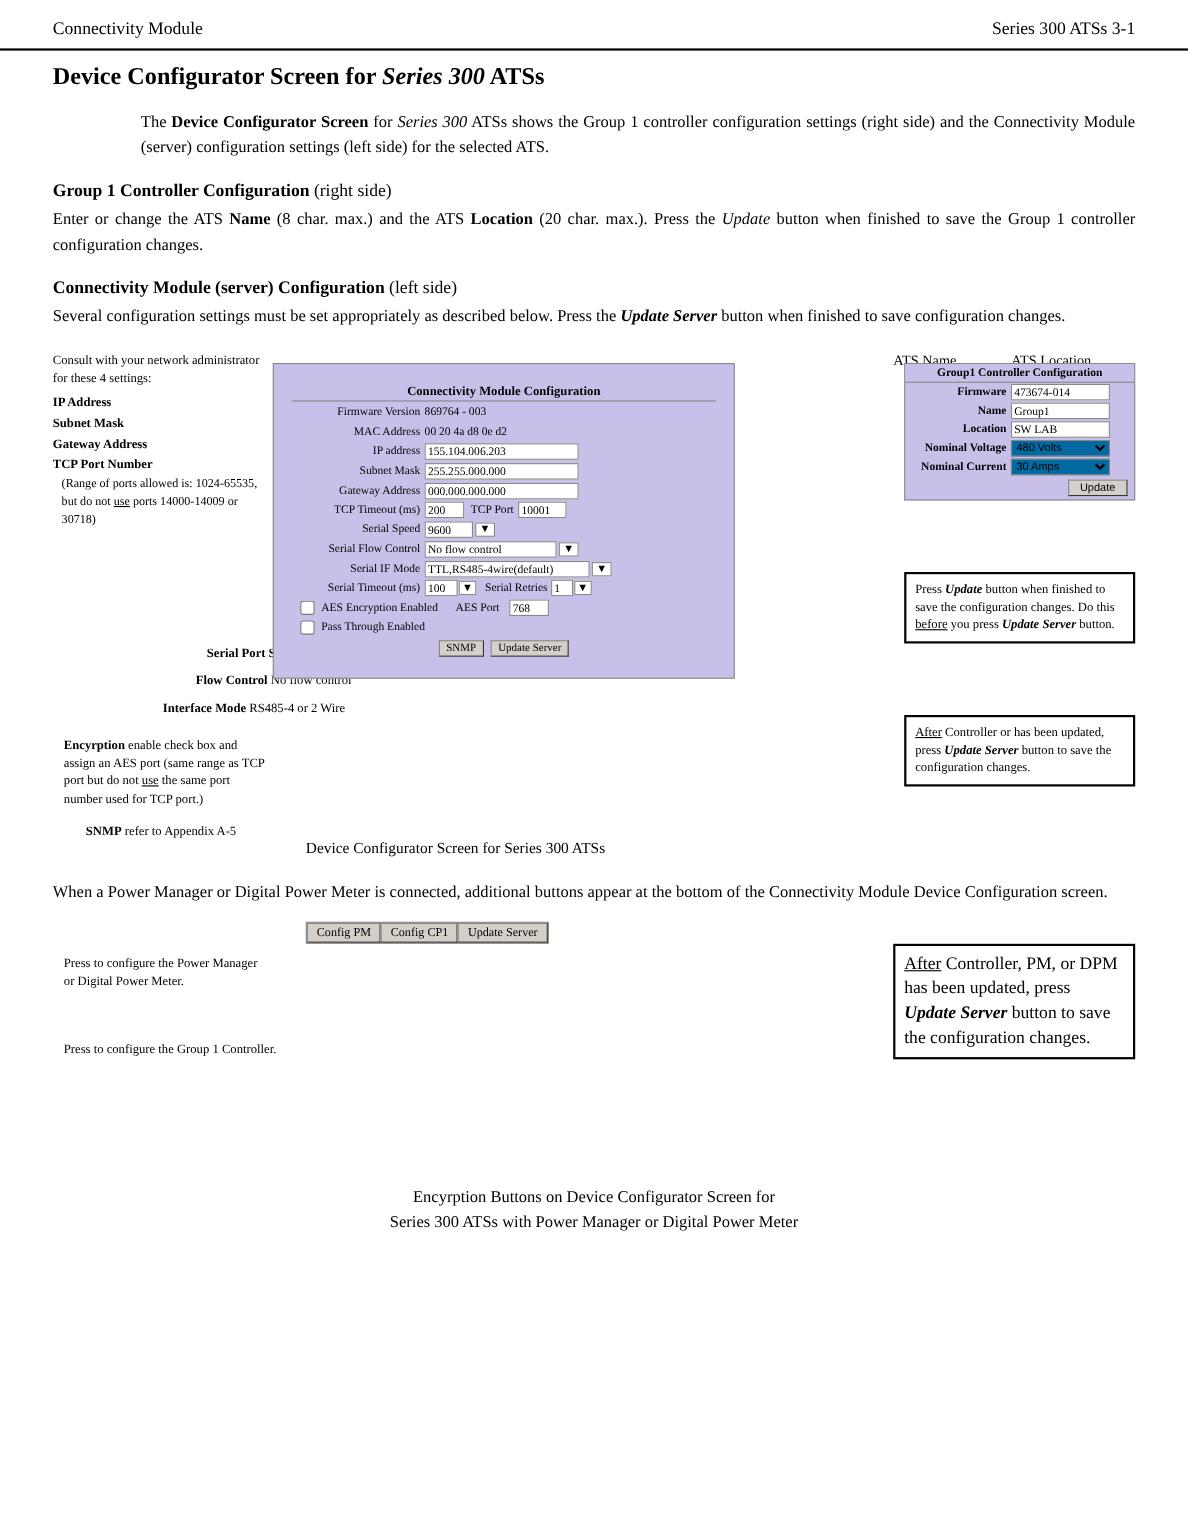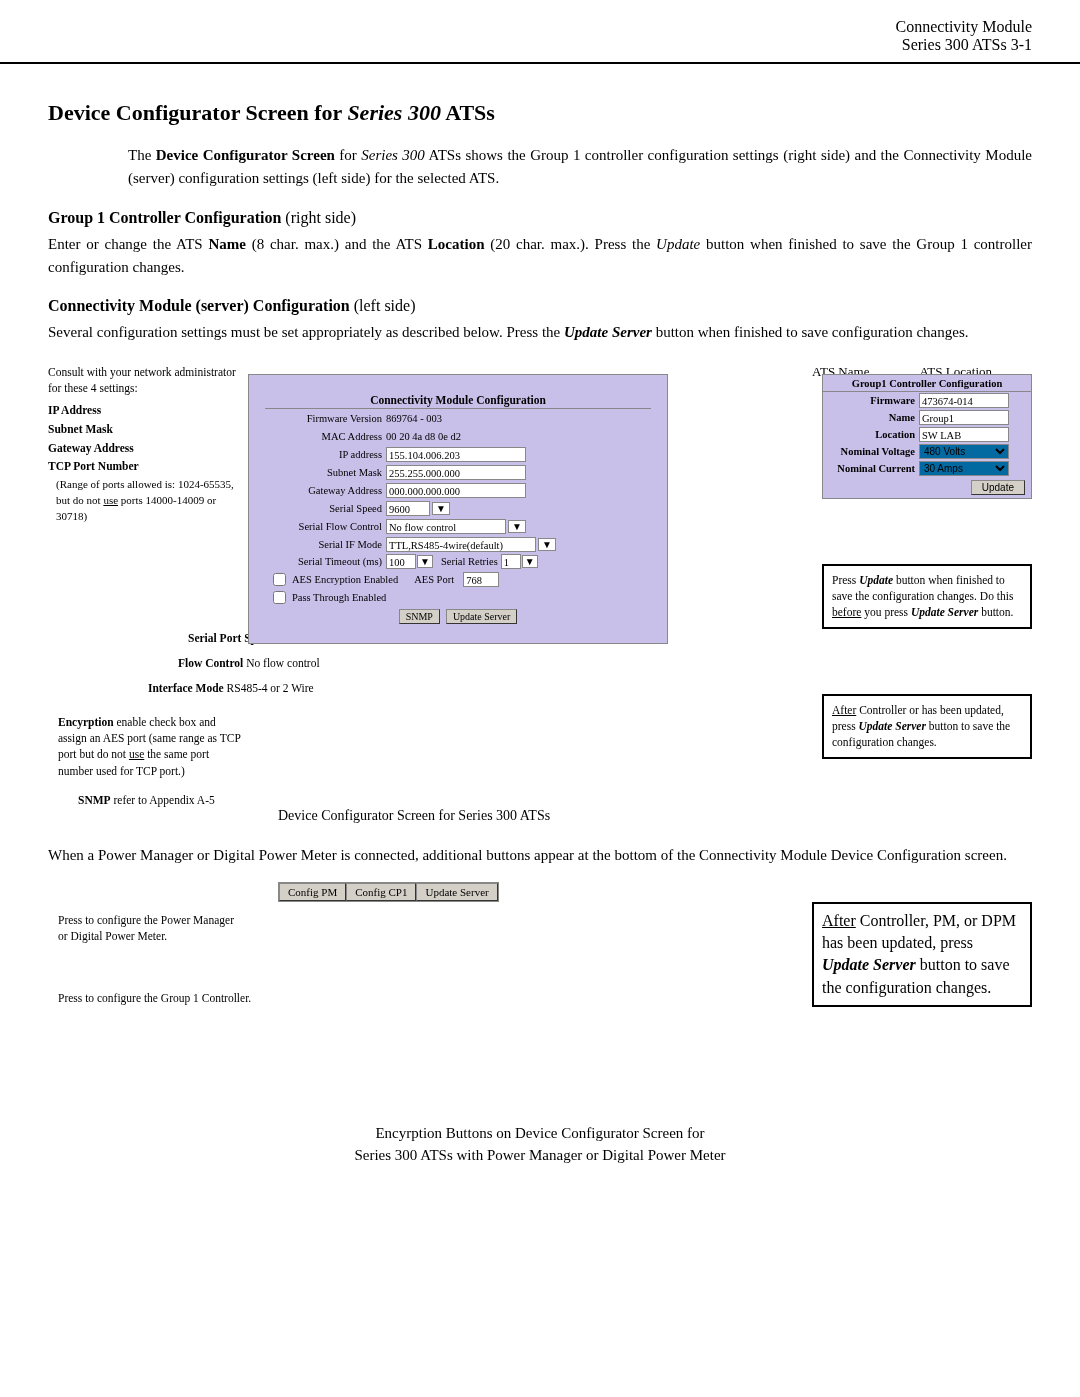--- a/index.html
+++ b/index.html
@@ -13,22 +13,21 @@
       padding: 0;
     }
 
     
     .page-header {
       display: flex;
       justify-content: space-between;
       align-items: flex-end;
       padding: 18px 48px 8px 48px;
       border-bottom: 2px solid #000;
-      margin-bottom: 26px;
-      flex-direction: column;
+      margin-bottom: 0;
     }
     .header-left { font-size: 16px; }
     .header-right { font-size: 16px; }
 
     
     .page-content {
       padding: 10px 48px 30px 48px;
     }
 
     
@@ -441,20 +440,26 @@
       <div class="config-row">
         <span class="config-label">Subnet Mask</span>
         <span class="config-value config-value-wide">255.255.000.000</span>
       </div>
 
       <div class="config-row">
         <span class="config-label">Gateway Address</span>
         <span class="config-value config-value-wide">000.000.000.000</span>
       </div>
 
+      <div class="config-tcp-row">
+        <span class="config-label">TCP Timeout (ms)</span>
+        <span class="config-value" style="min-width:36px;">200</span>
+        <span style="font-size:10.5px;margin-left:6px;margin-right:4px;">TCP Port</span>
+        <span class="config-value" style="min-width:44px;">10001</span>
+      </div>
 
       <div class="config-row">
         <span class="config-label">Serial Speed</span>
         <span class="config-value" style="min-width:44px;">9600</span>
         <span style="font-size:10px;margin-left:2px;border:1px solid #888;background:#fff;padding:0 3px;cursor:pointer;">▼</span>
       </div>
 
       <div class="config-row">
         <span class="config-label">Serial Flow Control</span>
         <span class="config-value" style="min-width:120px;">No flow control</span>

